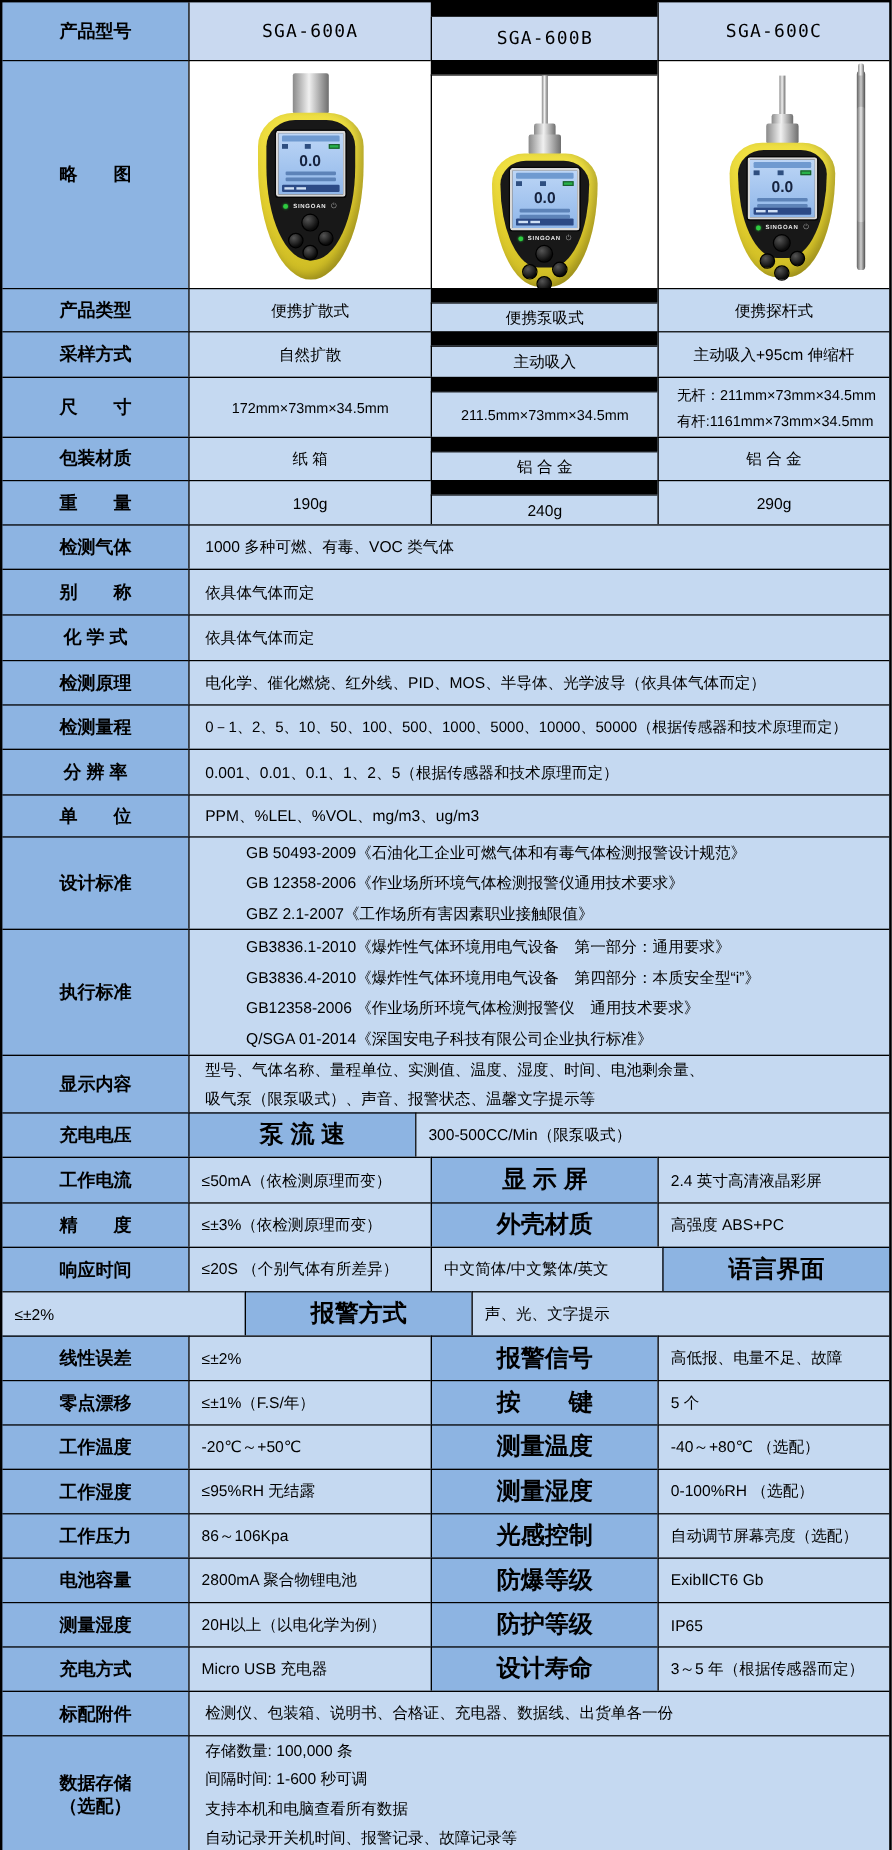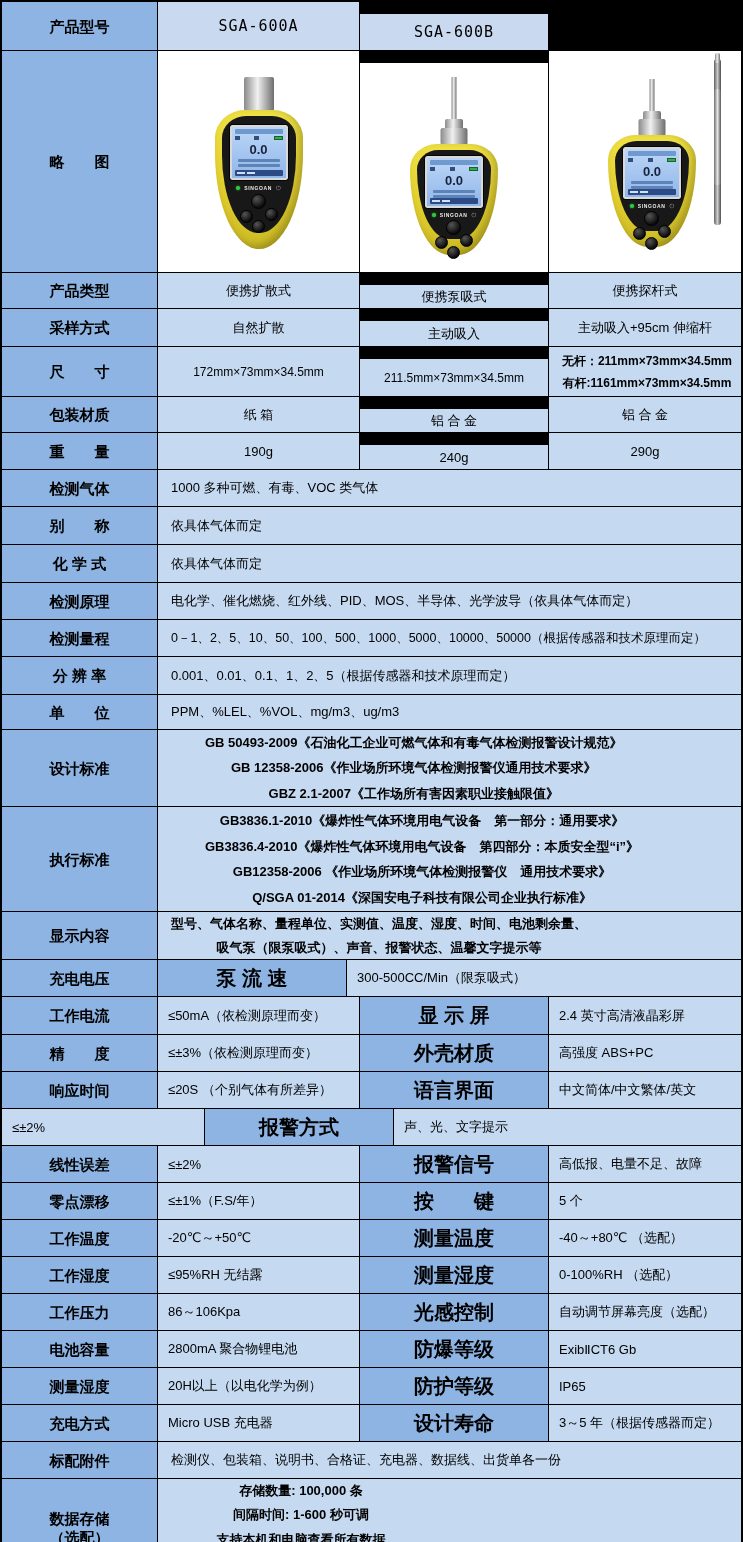--- a/index.html
+++ b/index.html
@@ -9,21 +9,21 @@
   .row + .row .cell { border-top:1px solid #000; }
   .cell { border-left:1px solid #000; display:flex; align-items:center; justify-content:center; overflow:hidden; }
   .cell:first-child { border-left:none; }
   .label { width:155px; flex:0 0 155px; background:#8DB4E2; font-weight:bold; font-size:15px; white-space:pre-line; line-height:19px; }
   .model { background:#C9D9F0; font-family:"DejaVu Sans Mono","Liberation Mono",monospace; font-size:15px; letter-spacing:1px; }
   .val { background:#C5D9F1; font-size:13px; }
   .cA { width:202px; flex:0 0 202px; }
   .cB { width:189px; flex:0 0 189px;margin-top:12px; }
   .cC { flex:1; }
   .wide { flex:1; justify-content:flex-start; padding-left:13px; padding-right:6px; }
-  .ml { white-space:pre-line; text-align:center;font-weight:bold; }
+  .ml { white-space:pre-line; text-align:left; }
   .lh26 { line-height:25.5px;padding-left:47px; }
   .lh24 { line-height:24px; }
   .left { justify-content:flex-start; text-align:left; padding-left:10px; padding-right:4px; }
   .dimC { font-size:12px; line-height:22px; padding-left:4px; }
   .white { background:#fff; position:relative; }
   .l2 { width:189px; flex:0 0 189px; background:#8DB4E2; font-weight:bold; font-size:20px; white-space:pre; }
   
   .dev { position:relative; width:100px; height:182px; }
   .chrome { background:linear-gradient(90deg,#8a8a8a 0%,#f0f0f0 45%,#6e6e6e 100%); }
   .tube { position:absolute; left:50%; transform:translateX(-50%); width:5px; }
@@ -78,23 +78,24 @@
 </style>
 </head>
 <body>
 
 <div class="tbl">
 
   <div class="row" style="height:48px">
     <div class="cell label">产品型号</div>
     <div class="cell model cA">SGA-600A</div>
     <div class="cell model cB">SGA-600B</div>
-  </div>
-
-  <div class="row" style="height:222px">
+    <div class="cell model cC">SGA-600C</div>
+  </div>
+
+  <div class="row" style="height:190px">
     <div class="cell label">略　　图</div>
     <div class="cell white cA">
       <div class="dev dev-a">
         <div class="cap chrome"></div>
         <div class="boot">
           <div class="panel">
             <div class="screen">
               <div class="s-head"></div>
               <div class="s-icons">
                 <span class="s-ic"></span>
@@ -294,22 +295,22 @@
   </div>
   <div class="row" style="height:37px">
     <div class="cell label">精　　度</div>
     <div class="cell val cA left">≤±3%（依检测原理而变）</div>
     <div class="cell label l2">外壳材质</div>
     <div class="cell val cC left">高强度 ABS+PC</div>
   </div>
   <div class="row" style="height:37px">
     <div class="cell label">响应时间</div>
     <div class="cell val cA left">≤20S （个别气体有所差异）</div>
+    <div class="cell val cC left">中文简体/中文繁体/英文</div>
     <div class="cell label l2">语言界面</div>
-    <div class="cell val cC left">中文简体/中文繁体/英文</div>
   </div>
   <div class="row" style="height:37px">
     <div class="cell val cA left">≤±2%</div>
     <div class="cell label l2">报警方式</div>
     <div class="cell val cC left">声、光、文字提示</div>
   </div>
   <div class="row" style="height:37px">
     <div class="cell label">线性误差</div>
     <div class="cell val cA left">≤±2%</div>
     <div class="cell label l2">报警信号</div>

